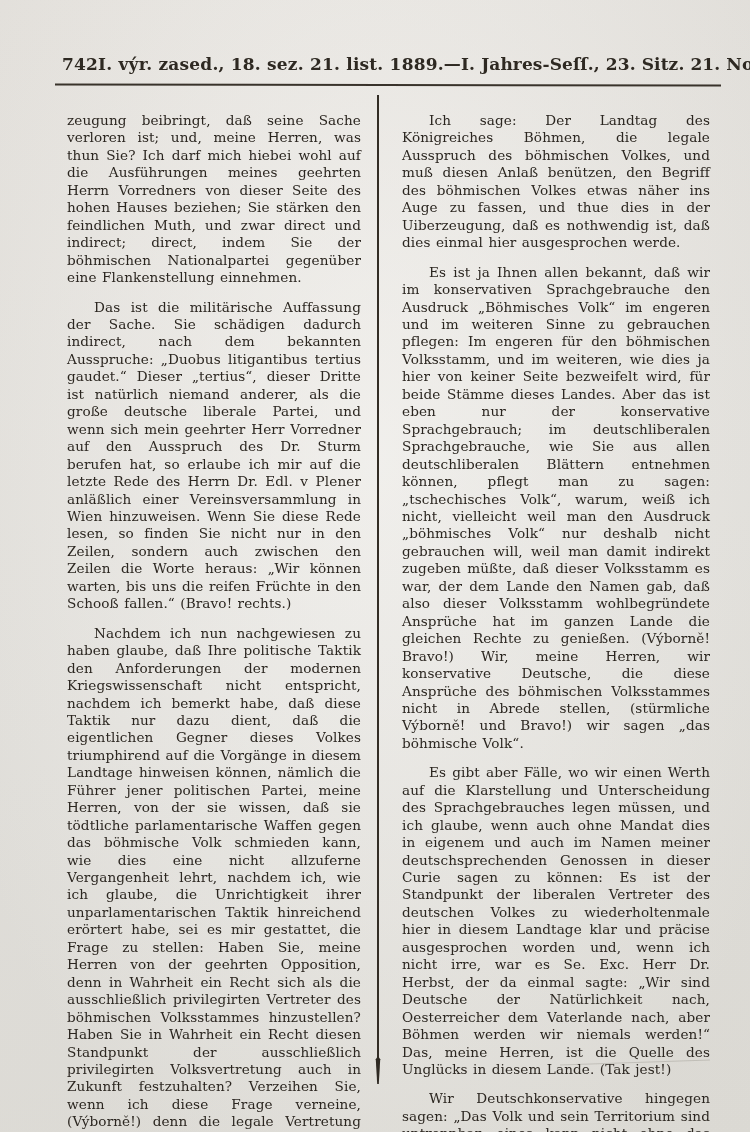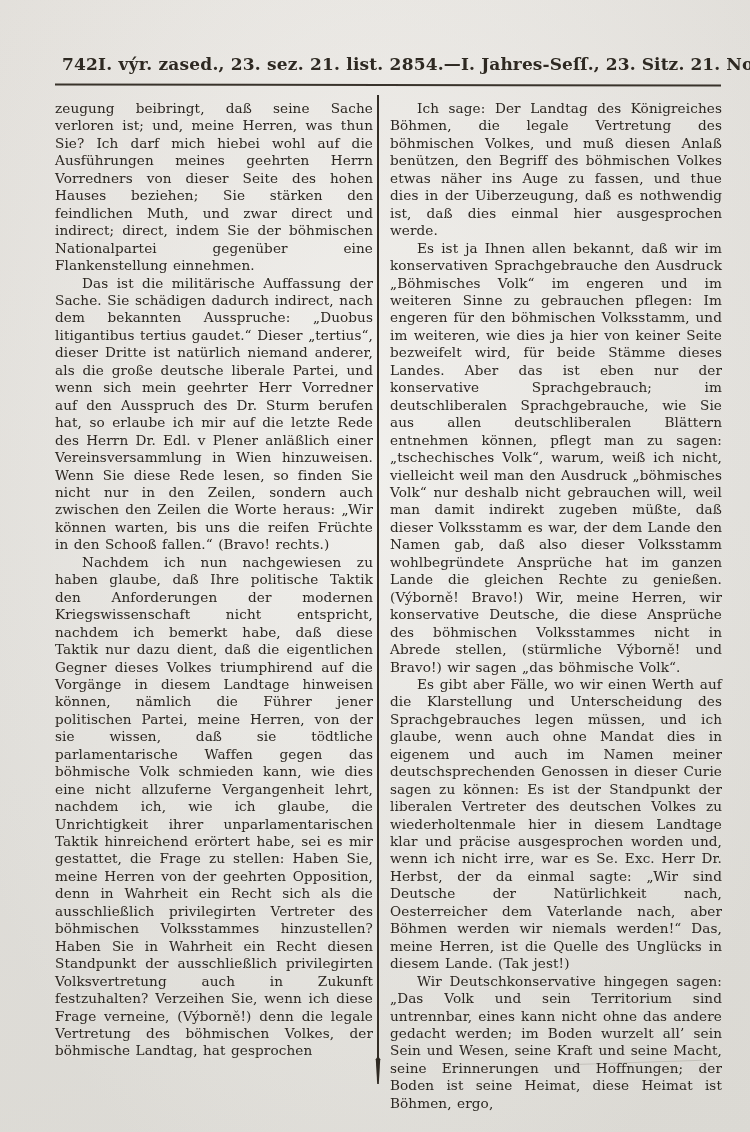--- a/index.html
+++ b/index.html
@@ -41,21 +41,21 @@
     top: 100px;
     text-align: justify;
     font-size: 13.6px;
     line-height: 17.45px;
     letter-spacing: 0.1px;
     word-spacing: 1px;
     color: #2b2620;
   }
   .col-left  { left: 55px;  width: 318px; }
   .col-right { left: 390px; width: 332px; }
-  .col p { margin: 0; }
+  .col p { margin: 12px; }
   .col p.indent { text-indent: 27px; }
 
   
   .col-divider {
     position: absolute;
     left: 377px; top: 95px; width: 2px; height: 966px;
     background: #332d25;
   }
   .divider-drop {
     position: absolute;
@@ -72,38 +72,38 @@
     transform: rotate(-2deg);
   }
 </style>
 </head>
 <body>
 
 <div class="scan-page">
 
   <div class="running-head">
     <span>742</span>
-    <span>I. výr. zased., 23. sez. 21. list. 2854.</span>
+    <span>I. výr. zased., 18. sez. 21. list. 1889.</span>
     <span>—</span>
     <span class="frak">I. Jahres-Seſſ., 23. Sitz. 21. Nov. 1889.</span>
   </div>
 
   <div class="head-rule"></div>
 
   <div class="col col-left">
     <p>zeugung beibringt, daß seine Sache verloren ist; und, meine Herren, was thun Sie? Ich darf mich hiebei wohl auf die Ausführungen meines geehrten Herrn Vorredners von dieser Seite des hohen Hauses beziehen; Sie stärken den feindlichen Muth, und zwar direct und indirect; direct, indem Sie der böhmischen Nationalpartei gegenüber eine Flankenstellung einnehmen.</p>
     <p class="indent">Das ist die militärische Auffassung der Sache. Sie schädigen dadurch indirect, nach dem bekannten Ausspruche: „Duobus litigantibus tertius gaudet.“ Dieser „tertius“, dieser Dritte ist natürlich niemand anderer, als die große deutsche liberale Partei, und wenn sich mein geehrter Herr Vorredner auf den Ausspruch des Dr. Sturm berufen hat, so erlaube ich mir auf die letzte Rede des Herrn Dr. Edl. v Plener anläßlich einer Vereinsversammlung in Wien hinzuweisen. Wenn Sie diese Rede lesen, so finden Sie nicht nur in den Zeilen, sondern auch zwischen den Zeilen die Worte heraus: „Wir können warten, bis uns die reifen Früchte in den Schooß fallen.“ (Bravo! rechts.)</p>
     <p class="indent">Nachdem ich nun nachgewiesen zu haben glaube, daß Ihre politische Taktik den Anforderungen der modernen Kriegswissenschaft nicht entspricht, nachdem ich bemerkt habe, daß diese Taktik nur dazu dient, daß die eigentlichen Gegner dieses Volkes triumphirend auf die Vorgänge in diesem Landtage hinweisen können, nämlich die Führer jener politischen Partei, meine Herren, von der sie wissen, daß sie tödtliche parlamentarische Waffen gegen das böhmische Volk schmieden kann, wie dies eine nicht allzuferne Vergangenheit lehrt, nachdem ich, wie ich glaube, die Unrichtigkeit ihrer unparlamentarischen Taktik hinreichend erörtert habe, sei es mir gestattet, die Frage zu stellen: Haben Sie, meine Herren von der geehrten Opposition, denn in Wahrheit ein Recht sich als die ausschließlich privilegirten Vertreter des böhmischen Volksstammes hinzustellen? Haben Sie in Wahrheit ein Recht diesen Standpunkt der ausschließlich privilegirten Volksvertretung auch in Zukunft festzuhalten? Verzeihen Sie, wenn ich diese Frage verneine, (Výborně!) denn die legale Vertretung des böhmischen Volkes, der böhmische Landtag, hat gesprochen</p>
   </div>
 
   <div class="col-divider"></div>
   <div class="divider-drop"></div>
 
   <div class="col col-right">
-    <p class="indent">Ich sage: Der Landtag des Königreiches Böhmen, die legale Vertretung des böhmischen Volkes, und muß diesen Anlaß benützen, den Begriff des böhmischen Volkes etwas näher ins Auge zu fassen, und thue dies in der Uiberzeugung, daß es nothwendig ist, daß dies einmal hier ausgesprochen werde.</p>
+    <p class="indent">Ich sage: Der Landtag des Königreiches Böhmen, die legale Ausspruch des böhmischen Volkes, und muß diesen Anlaß benützen, den Begriff des böhmischen Volkes etwas näher ins Auge zu fassen, und thue dies in der Uiberzeugung, daß es nothwendig ist, daß dies einmal hier ausgesprochen werde.</p>
     <p class="indent">Es ist ja Ihnen allen bekannt, daß wir im konservativen Sprachgebrauche den Ausdruck „Böhmisches Volk“ im engeren und im weiteren Sinne zu gebrauchen pflegen: Im engeren für den böhmischen Volksstamm, und im weiteren, wie dies ja hier von keiner Seite bezweifelt wird, für beide Stämme dieses Landes. Aber das ist eben nur der konservative Sprachgebrauch; im deutschliberalen Sprachgebrauche, wie Sie aus allen deutschliberalen Blättern entnehmen können, pflegt man zu sagen: „tschechisches Volk“, warum, weiß ich nicht, vielleicht weil man den Ausdruck „böhmisches Volk“ nur deshalb nicht gebrauchen will, weil man damit indirekt zugeben müßte, daß dieser Volksstamm es war, der dem Lande den Namen gab, daß also dieser Volksstamm wohlbegründete Ansprüche hat im ganzen Lande die gleichen Rechte zu genießen. (Výborně! Bravo!) Wir, meine Herren, wir konservative Deutsche, die diese Ansprüche des böhmischen Volksstammes nicht in Abrede stellen, (stürmliche Výborně! und Bravo!) wir sagen „das böhmische Volk“.</p>
     <p class="indent">Es gibt aber Fälle, wo wir einen Werth auf die Klarstellung und Unterscheidung des Sprachgebrauches legen müssen, und ich glaube, wenn auch ohne Mandat dies in eigenem und auch im Namen meiner deutschsprechenden Genossen in dieser Curie sagen zu können: Es ist der Standpunkt der liberalen Vertreter des deutschen Volkes zu wiederholtenmale hier in diesem Landtage klar und präcise ausgesprochen worden und, wenn ich nicht irre, war es Se. Exc. Herr Dr. Herbst, der da einmal sagte: „Wir sind Deutsche der Natürlichkeit nach, Oesterreicher dem Vaterlande nach, aber Böhmen werden wir niemals werden!“ Das, meine Herren, ist die Quelle des Unglücks in diesem Lande. (Tak jest!)</p>
     <p class="indent">Wir Deutschkonservative hingegen sagen: „Das Volk und sein Territorium sind untrennbar, eines kann nicht ohne das andere gedacht werden; im Boden wurzelt all’ sein Sein und Wesen, seine Kraft und seine Macht, seine Erinnerungen und Hoffnungen; der Boden ist seine Heimat, diese Heimat ist Böhmen, ergo,</p>
   </div>
 
   <div class="scan-artifact"></div>
 
 </div>
 
 </body></html>

